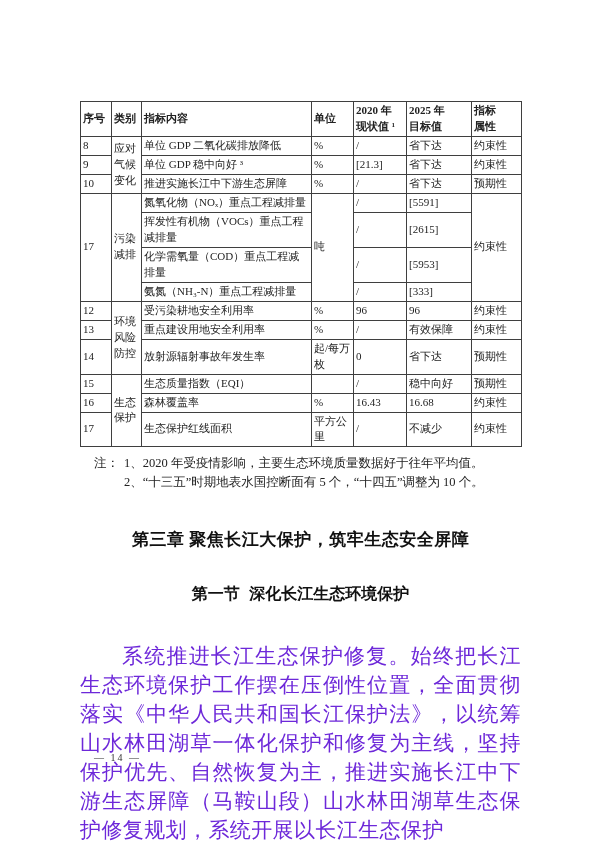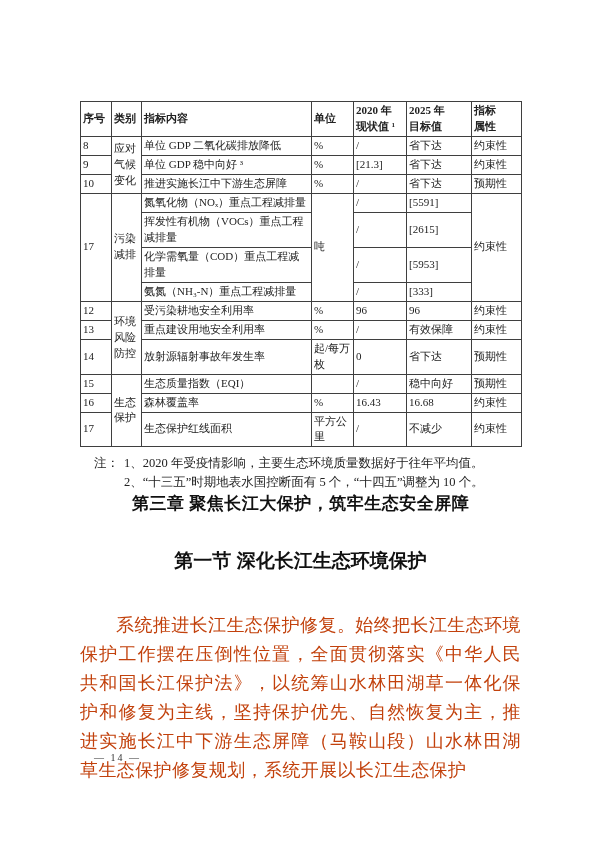--- a/index.html
+++ b/index.html
@@ -49,42 +49,43 @@
     line-height: 19px;
     color: #222;
   }
   .notes .notes-label {
     position: absolute;
     left: 14px;
     top: 0;
   }
   
   .chapter-heading {
+    margin-top: 36px;
     text-align: center;
     font-size: 17px;
     font-weight: bold;
     color: #111;
     letter-spacing: 0.5px;
   }
   .section-heading {
     margin-top: 33px;
     text-align: center;
-    font-size: 19px;
+    font-size: 16px;
     font-weight: bold;
-    font-family: Liberation Sans, sans-serif;
+    font-family: Liberation Mono, monospace;
     color: #111;
   }
   
   .body-paragraph {
     margin-top: 37px;
-    font-size: 18px;
+    font-size: 21px;
     line-height: 29px;
     text-align: justify;
     text-indent: 2em;
-    color: #c2410c;
+    color: #6d28d9;
     letter-spacing: 0.4px;
   }
   
   .page-number {
     position: absolute;
     left: 94px;
     top: 752px;
     font-size: 10px;
     color: #333;
     letter-spacing: 2px;

